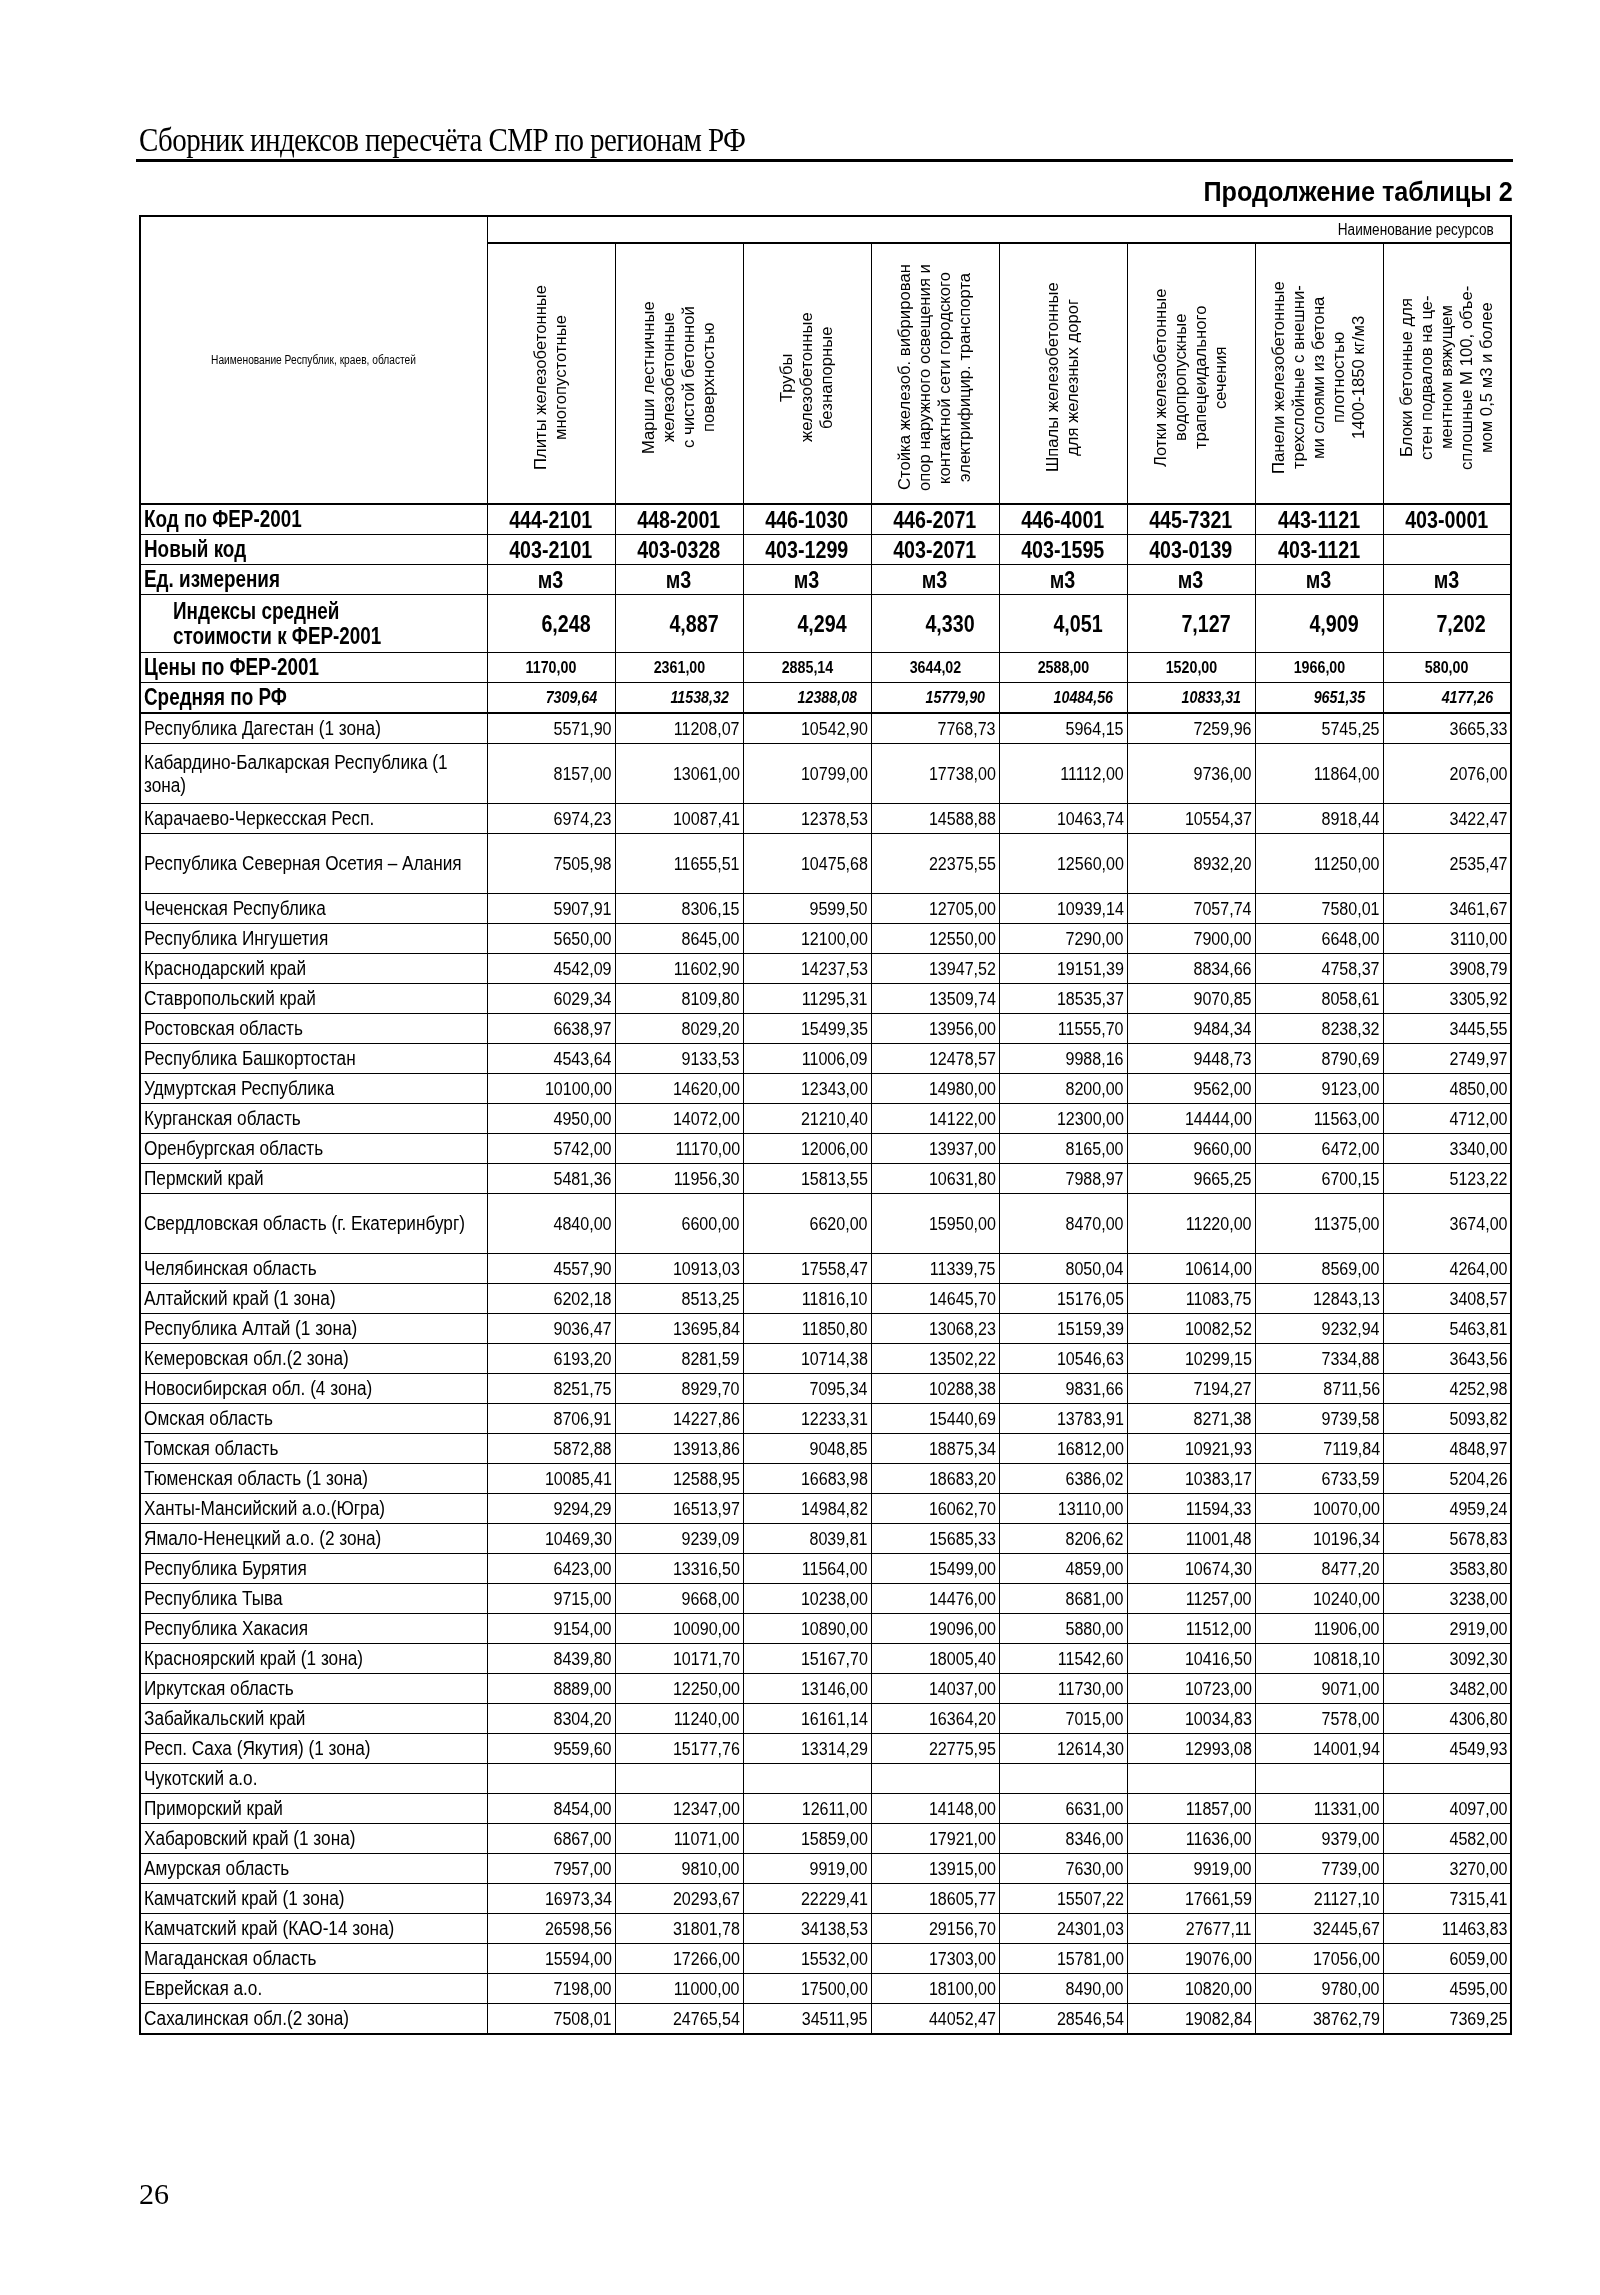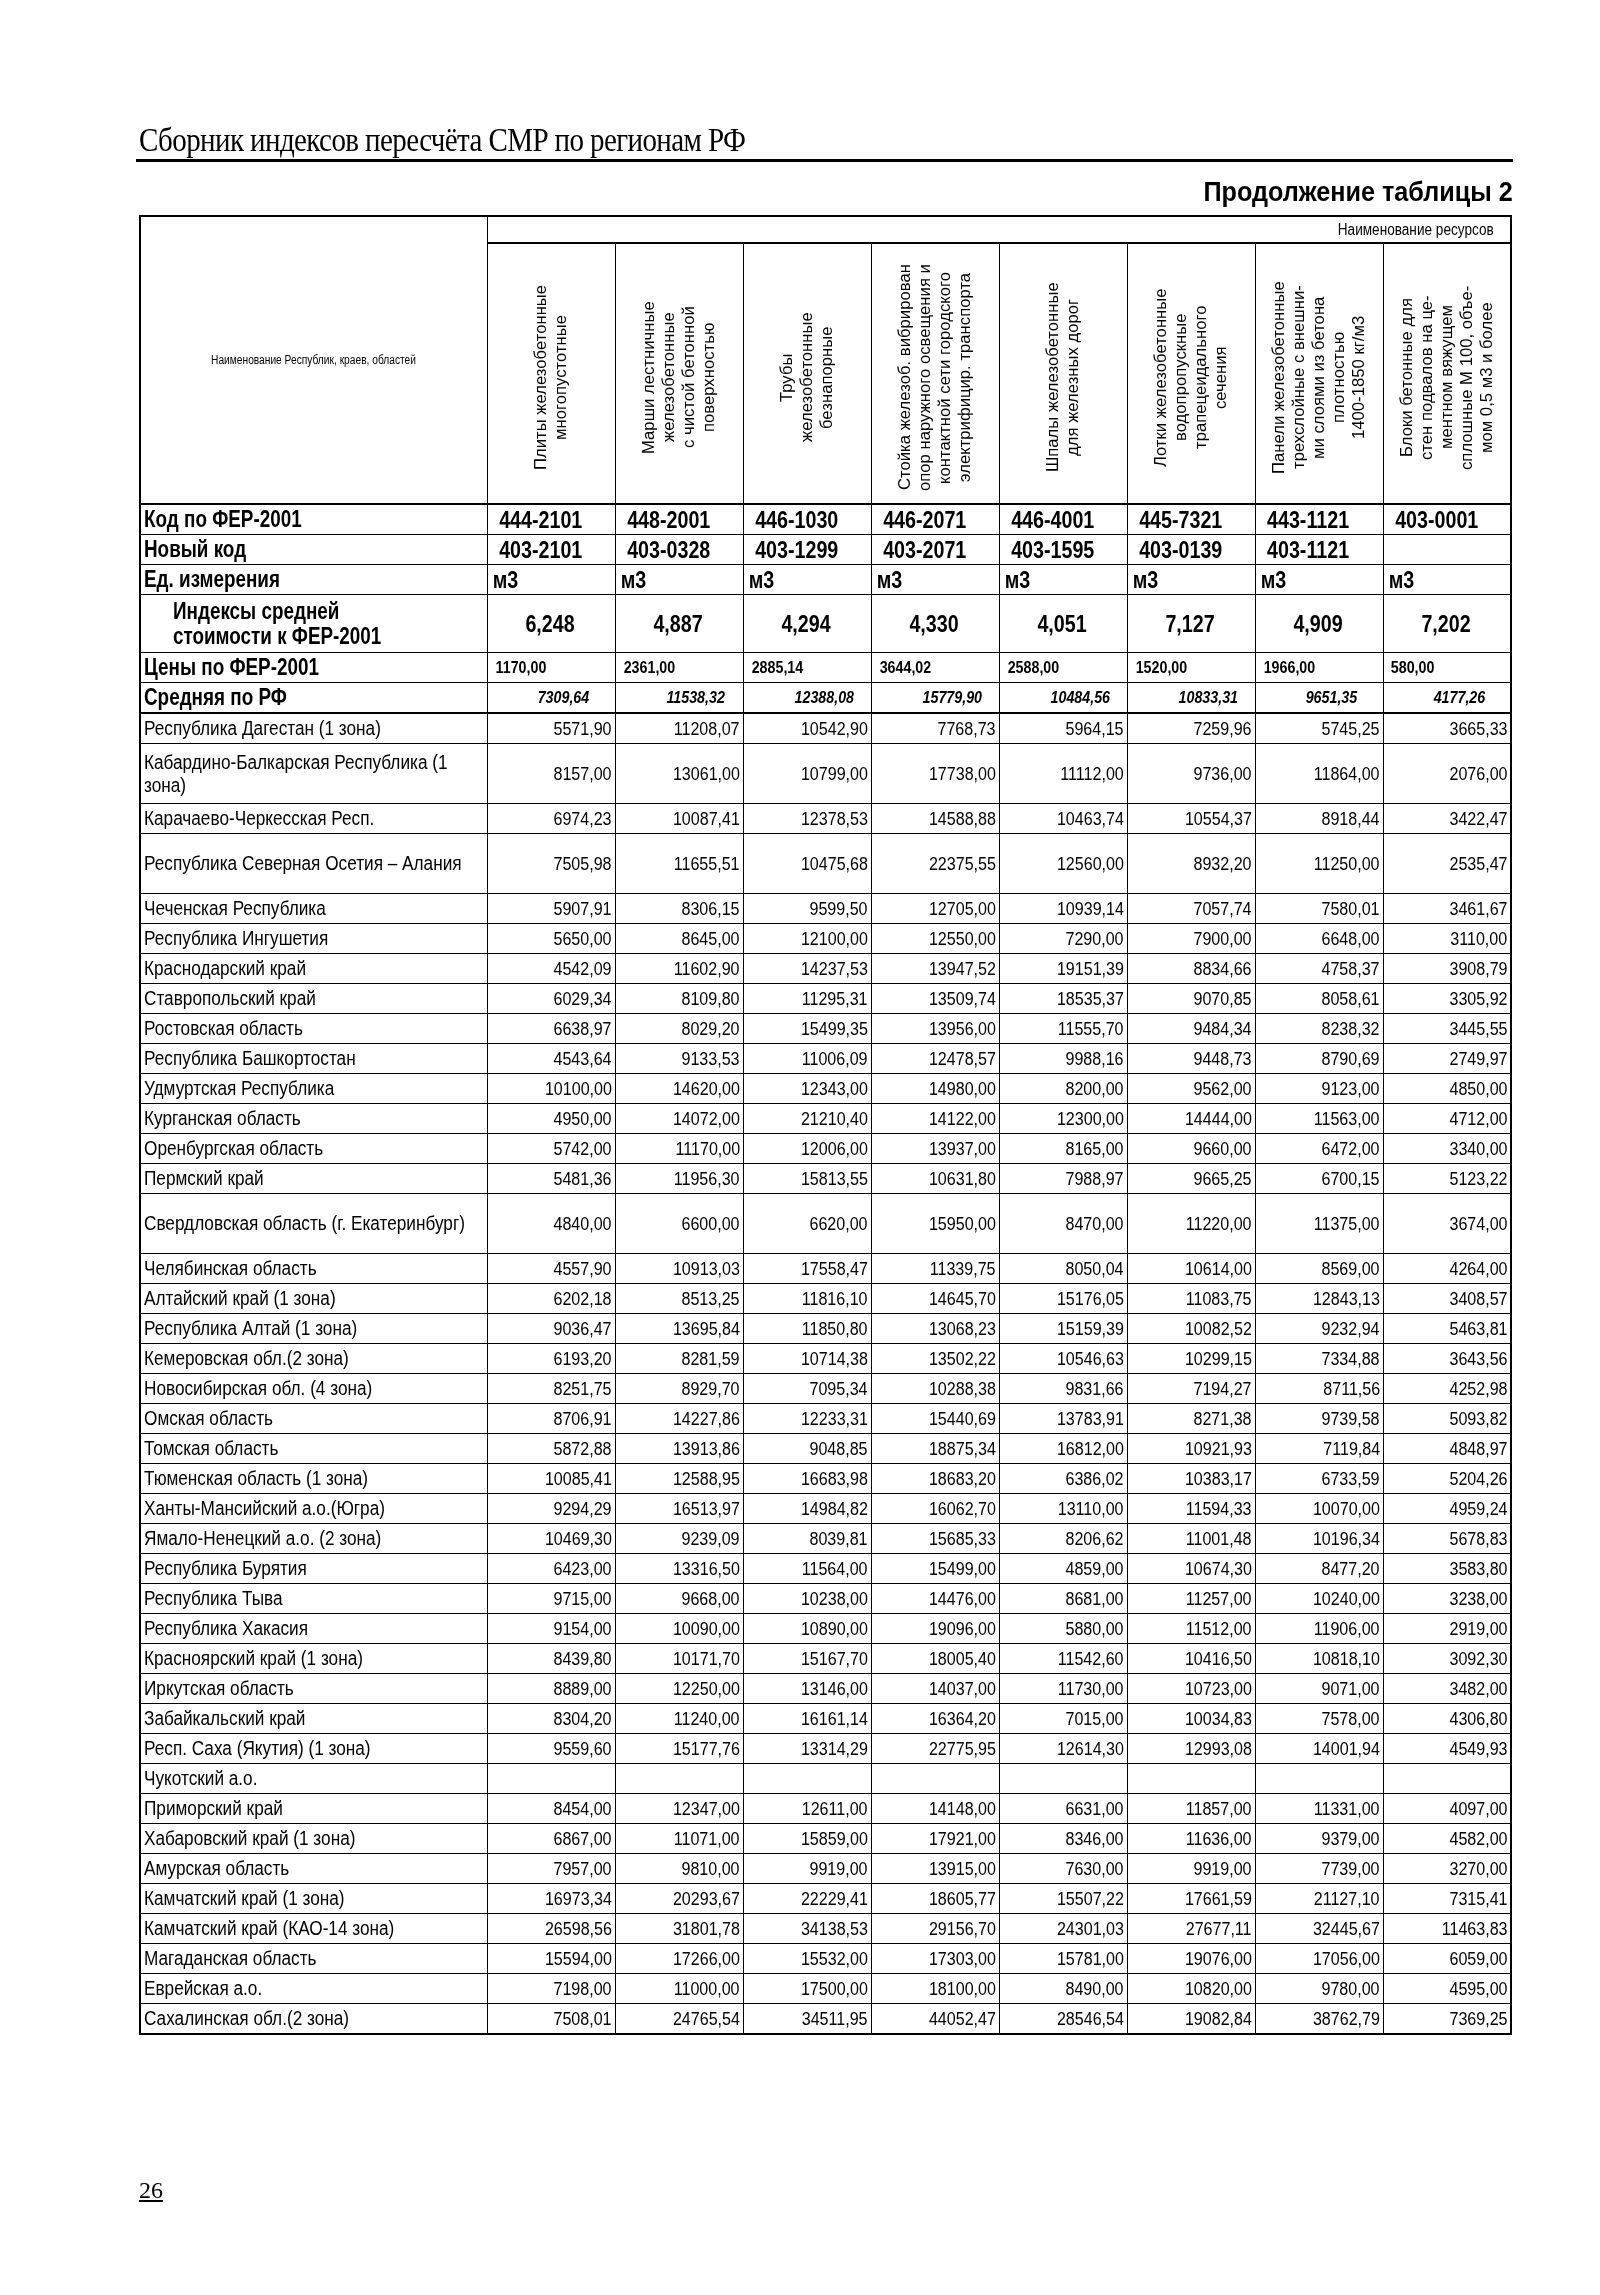--- a/index.html
+++ b/index.html
@@ -1,34 +1,34 @@
 <!DOCTYPE html>
 <html style="font-size:10.7px"><head>
 <meta charset="utf-8">
 <style>
   html,body{margin:0;padding:0;background:#fff;}
   body{width:1600px;height:2295px;position:relative;overflow:hidden;color:#000;}
   .doc-title{position:absolute;left:139px;top:120px;font-family:"Liberation Serif",serif;font-size:33px;line-height:40px;letter-spacing:-0.7px;transform:scaleX(0.88);transform-origin:left center;}
   .title-rule{position:absolute;left:136px;top:159px;width:1377px;height:2.7px;background:#000;}
   .continuation{position:absolute;right:87px;top:175px;font-family:"Liberation Sans",sans-serif;font-weight:bold;font-size:28px;line-height:33px;transform:scaleX(0.9);transform-origin:right center;}
-  .page-number{position:absolute;left:139px;top:2177px;font-family:"Liberation Serif",serif;font-size:24px;text-decoration:underline;}
+  .page-number{position:absolute;left:139px;top:2177px;font-family:"Liberation Serif",serif;font-size:30px;}
   table.main{position:absolute;left:139px;top:215px;width:1373px;border-collapse:collapse;font-family:"Liberation Sans",sans-serif;table-layout:fixed;border:2.7px solid #000;}
   table.main td{border:1.3px solid #000;padding:0 2.7px;overflow:hidden;}
   col.c-name{width:347px;}
   col.c-d{width:128px;}
   .hdr-group{height:25px;text-align:right;font-size:16px;border-bottom:2px solid #000 !important;transform:none;}
   .hdr-group span{display:inline-block;transform:scaleX(0.85);}
   .hdr-name{text-align:center;font-size:12px;line-height:23px;vertical-align:middle;}
   .hdr-name span{display:inline-block;transform:scaleX(0.85);}
   .hdr-col{height:251px;vertical-align:bottom;padding:4px 1.3px !important;position:relative;}
   .vtext{writing-mode:vertical-rl;transform:rotate(180deg);font-size:16.7px;line-height:20px;text-align:center;height:243px;margin:0 auto;white-space:pre-line;}
   tr.meta td{font-weight:bold;font-size:24px;height:29px;}
   tr.meta td.lbl{font-size:23px;line-height:25px;margin-top:13px;}
   tr.meta td.lbl span, tr.meta td.val span{display:inline-block;transform:scaleX(0.82);transform-origin:left center;}
-  tr.meta td.val{}
+  tr.meta td.val{text-align:center;}
   tr.meta td.val span{transform-origin:center center;}
   tr.meta.thick td{border-top:2.7px solid #000;}
   tr.meta.tall td{height:57px;padding-left:32px;}
   tr.meta.small td.val{font-size:17.4px;}
   tr.meta.italic td.val{font-style:italic;font-size:17.4px;padding-left:44px;}
   tr.data td{font-size:20px;height:29px;line-height:23px;}
   tr.data td.nm span{display:inline-block;transform:scaleX(0.86);transform-origin:left center;white-space:nowrap;}
   tr.data td.nm.two span{white-space:normal;width:115%;}
   tr.data td.num{text-align:right;font-size:18.7px;}
   tr.data td.num span{display:inline-block;transform:scaleX(0.86);transform-origin:right center;}

